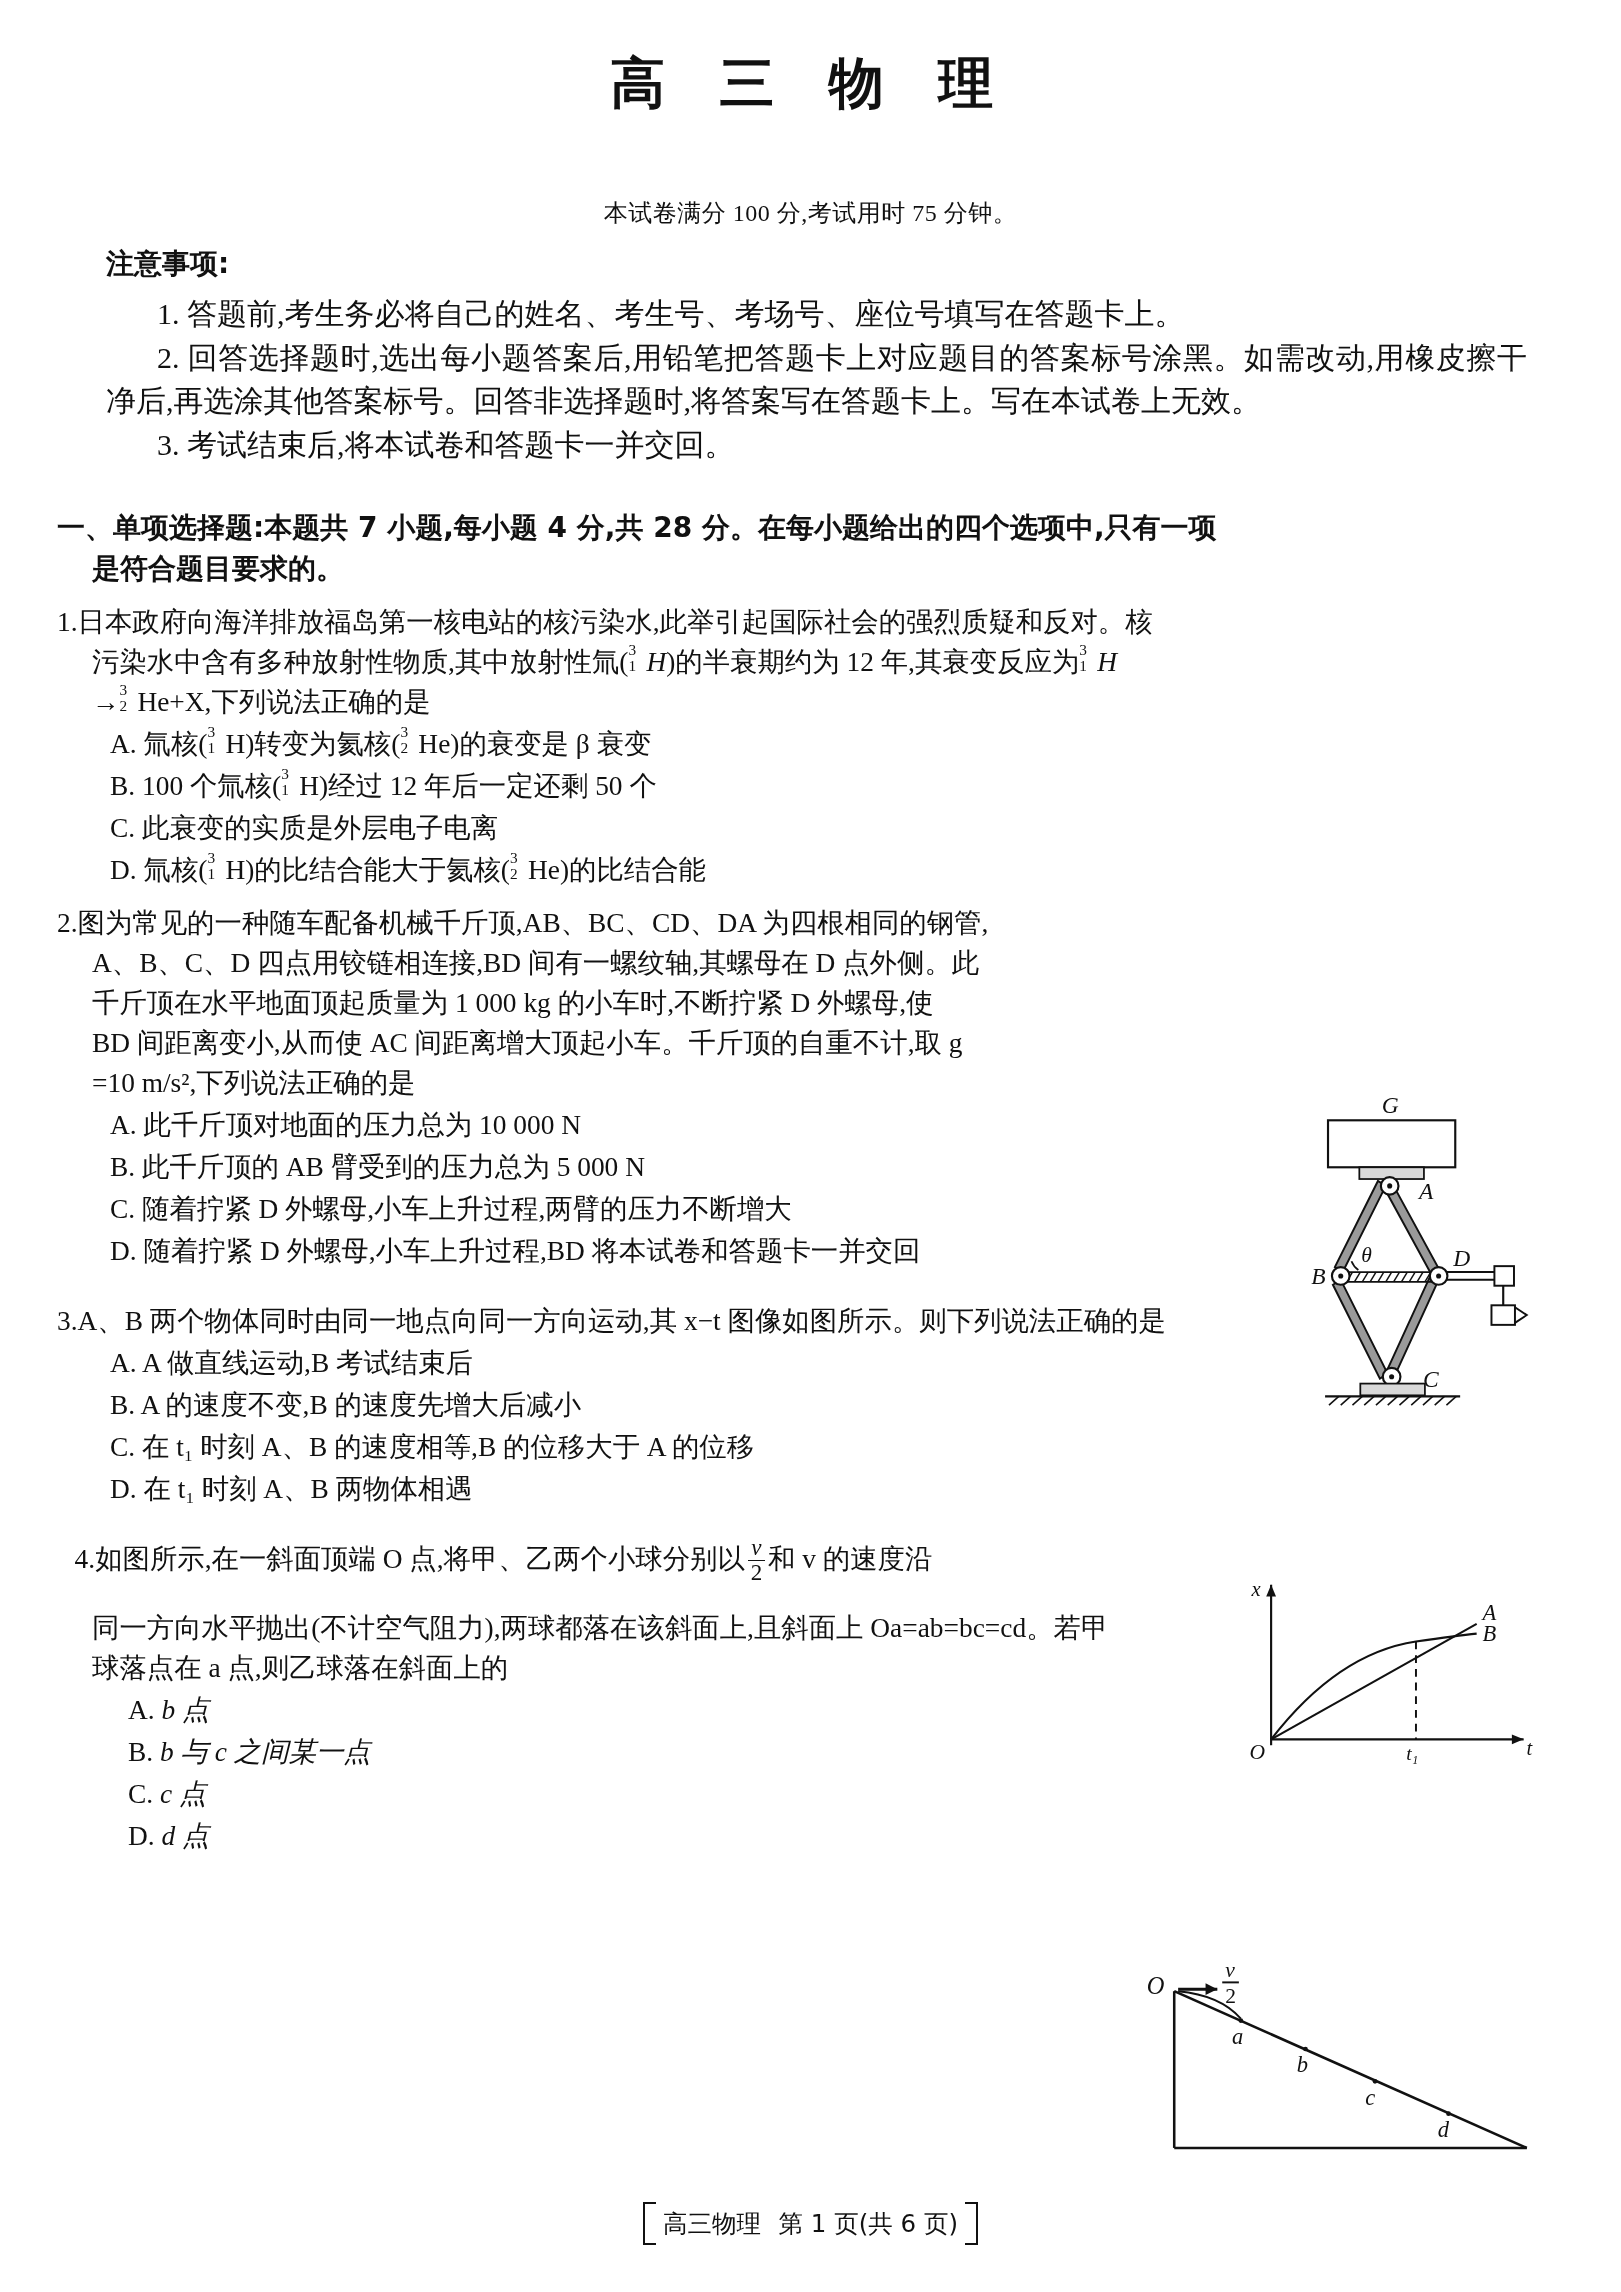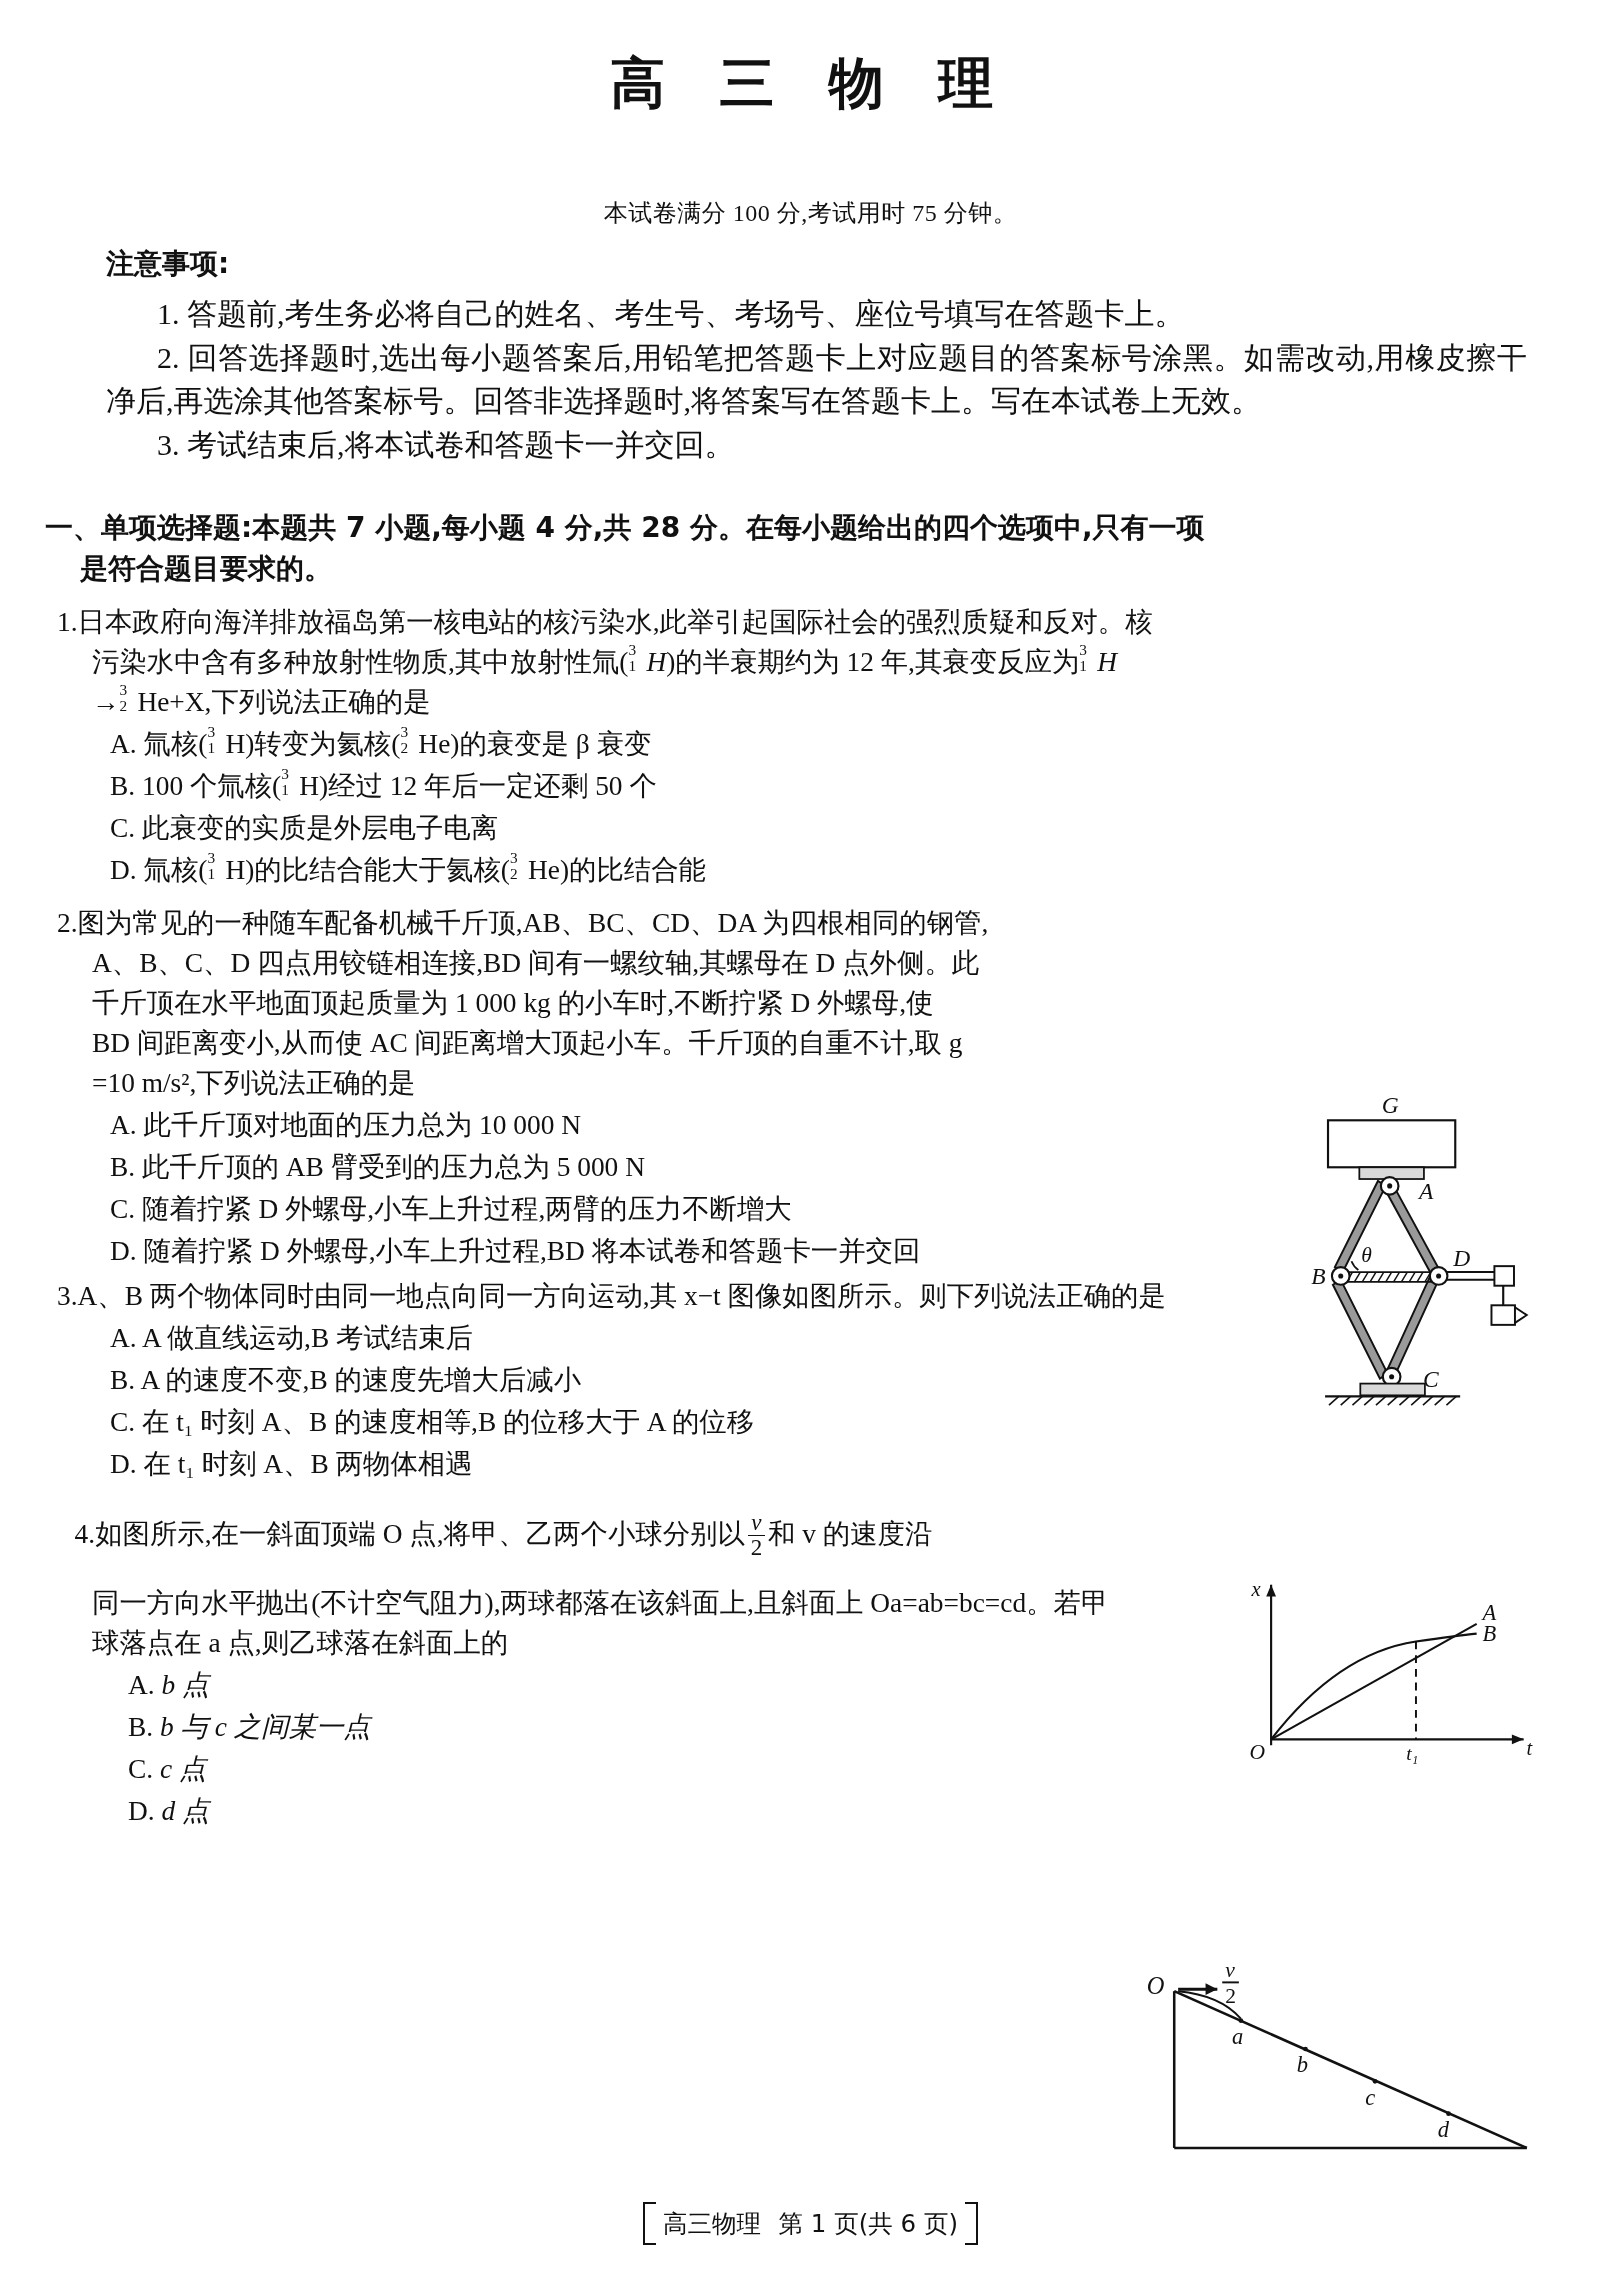--- a/index.html
+++ b/index.html
@@ -58,21 +58,21 @@
     font-size: 30px;
     line-height: 1.42;
     text-indent: 51px;
     margin-bottom: 2px;
     text-align: justify;
   }
 
   
   .section-head {
     margin-top: 41px;
-    padding-left: 45px;
+    padding-left: 57px;
     padding-right: 78px;
     font-size: 28px;
     font-weight: bold;
     font-family: "DejaVu Sans", "Liberation Sans", sans-serif;
     line-height: 1.46;
     text-align: justify;
   }
   .section-head .cont {
     display: block;
     text-indent: 35px;
@@ -251,21 +251,21 @@
     <div class="opt" style="width:1117px;">
       <span>C.</span>
       <span>随着拧紧 D 外螺母,小车上升过程,两臂的压力不断增大</span>
     </div>
     <div class="opt" style="width:1157px;">
       <span>D.</span>
       <span>随着拧紧 D 外螺母,小车上升过程,BD 将本试卷和答题卡一并交回</span>
     </div>
   </div>
 
-  <div class="q" style="margin-top:5px;">
+  <div class="q" style="margin-top:30px;">
     <div class="q-body">
       <span class="q-num">3.</span><span>A、B 两个物体同时由同一地点向同一方向运动,其 x−t 图像如图所示。则下列说法正确的是</span>
     </div>
     <div class="opt">
       <span>A.</span>
       <span>A 做直线运动,B 考试结束后</span>
     </div>
     <div class="opt">
       <span>B.</span>
       <span>A 的速度不变,B 的速度先增大后减小</span>

